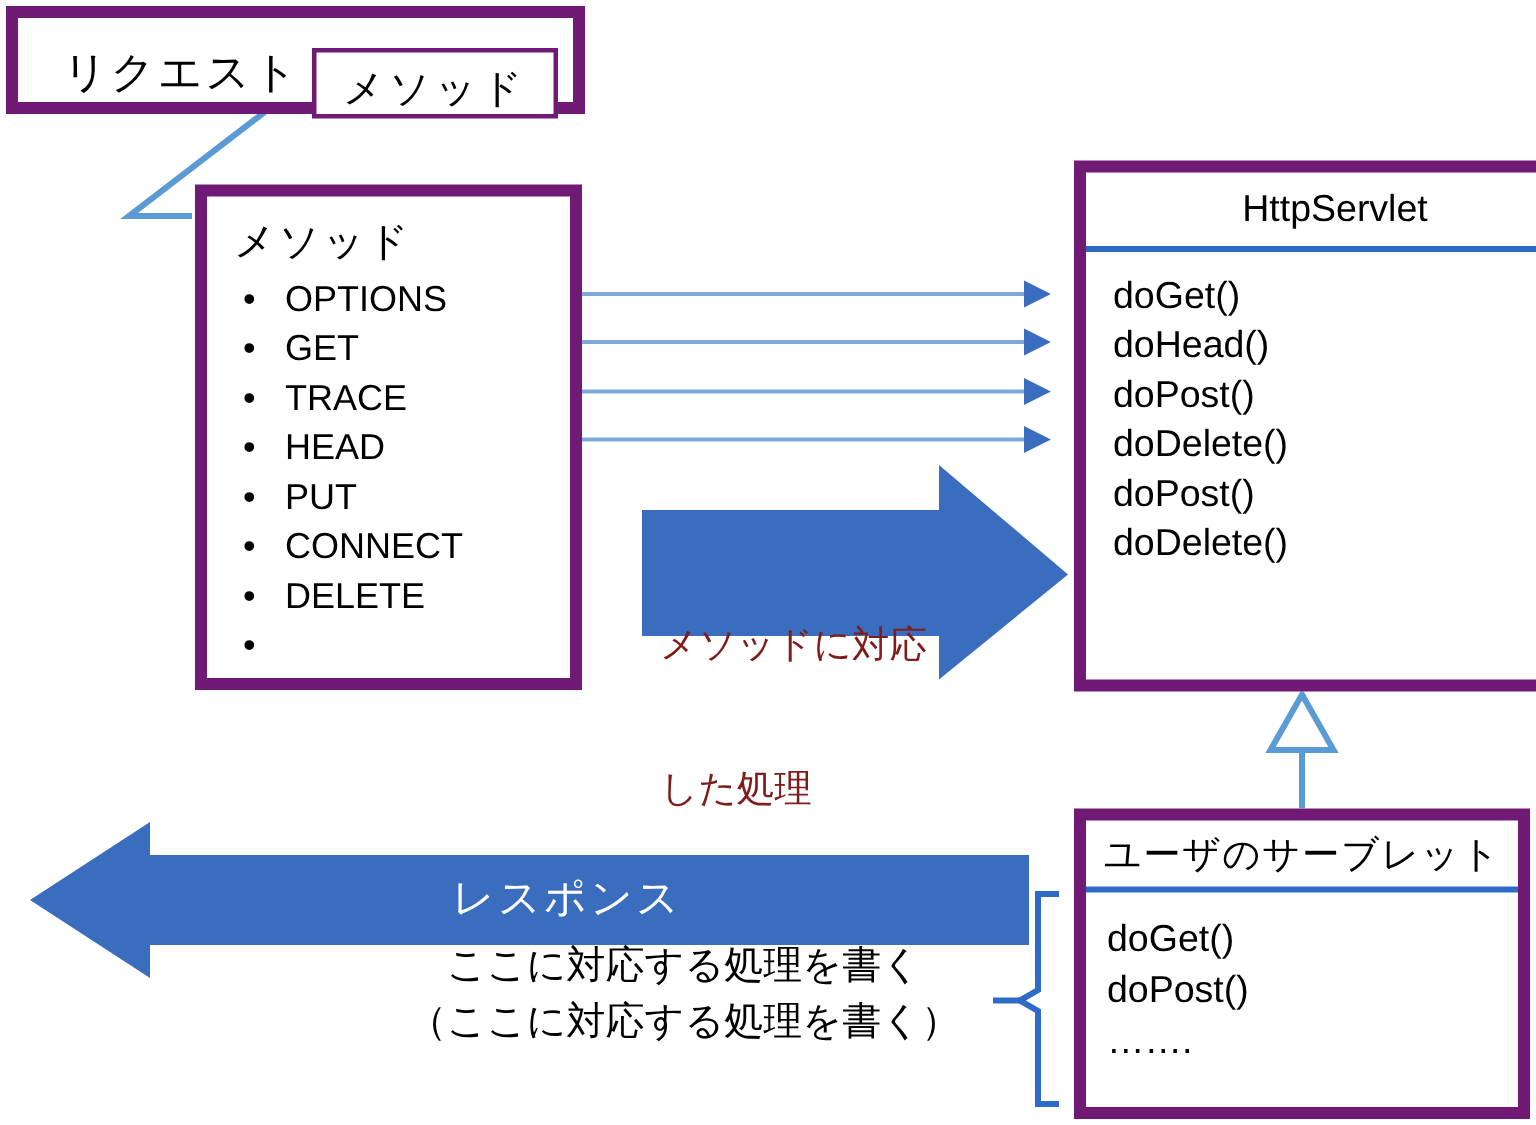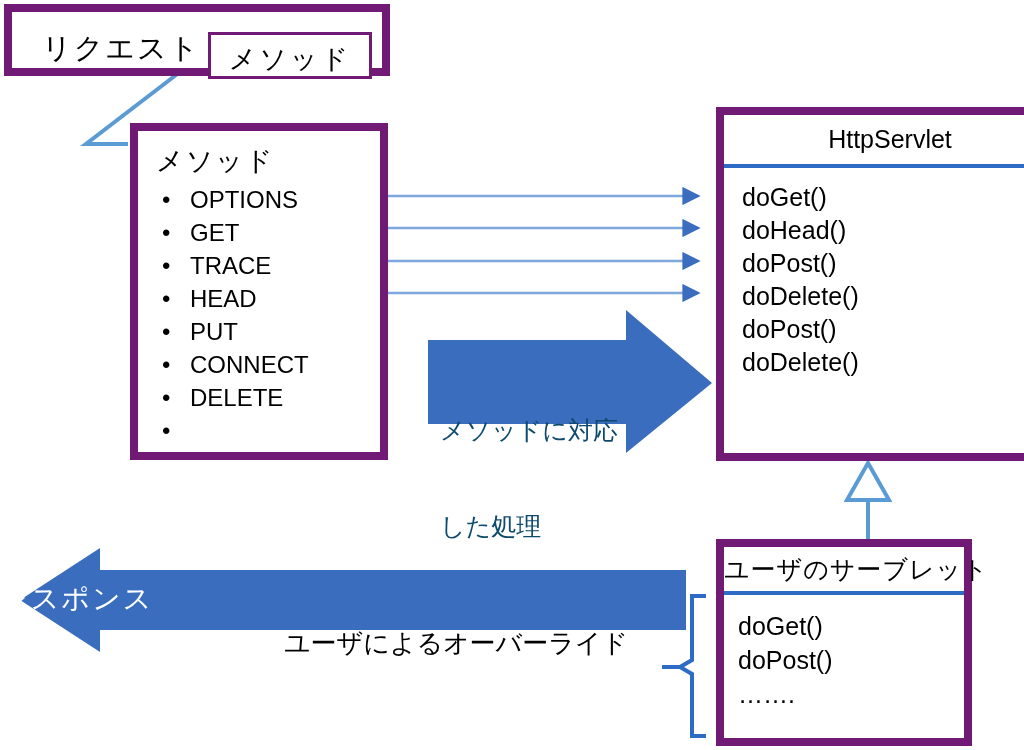--- a/index.html
+++ b/index.html
@@ -109,21 +109,21 @@
     list-style: none;
   }
   #httpservlet-methods li {
     font-size: 25px;
     line-height: 33px;
     white-space: nowrap;
   }
 
   
   #userservlet-box {
-    left: 716px; top: 539px; width: 256px; height: 207px;
+    left: 716px; top: 539px; width: 304px; height: 207px;
   }
   #userservlet-title {
     position: absolute;
     left: 0; right: 0; top: 6px;
     text-align: center;
     font-size: 25px;
     letter-spacing: 1px;
     white-space: nowrap;
   }
   #userservlet-divider {
@@ -149,31 +149,31 @@
     position: absolute;
     left: 0; top: 0;
     width: 1024px; height: 750px;
     pointer-events: none;
   }
 
   
   #dispatch-arrow-text {
     position: absolute;
     left: 440px; top: 350px;
-    color: #0c4a6e;
+    color: #7f1d1d;
     font-size: 25px;
     line-height: 32px;
     white-space: pre;
     letter-spacing: 0px;
   }
   #response-arrow-text {
     position: absolute;
     left: 0px; top: 580px;
     width: 756px;
-    text-align: left;
+    text-align: center;
     color: #ffffff;
     font-size: 28px;
     letter-spacing: 2px;
     white-space: nowrap;
   }
   #override-note {
     position: absolute;
     left: 246px; top: 625px;
     width: 420px;
     text-align: center;
@@ -292,16 +292,17 @@
   </div>
 
   <div id="dispatch-arrow-text">
     <div>メソッドに対応</div>
     <div>した処理</div>
   </div>
 
   <div id="response-arrow-text">レスポンス</div>
 
   <div id="override-note">
-    <div>ユーザによるオーバーライド</div>
+    <div>ここに対応する処理を書く</div>
+    <div>（ここに対応する処理を書く）</div>
   </div>
 
 </div>
 
 </body></html>

